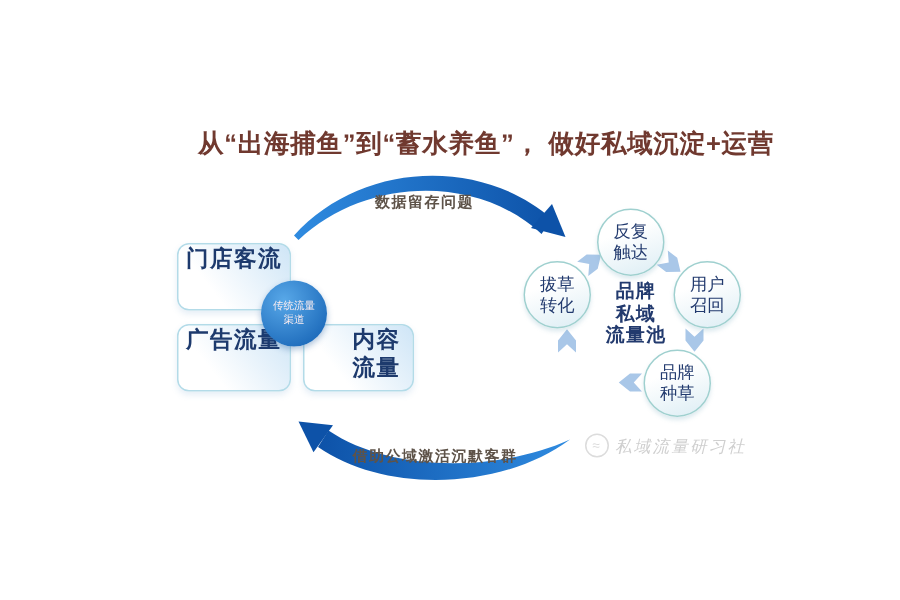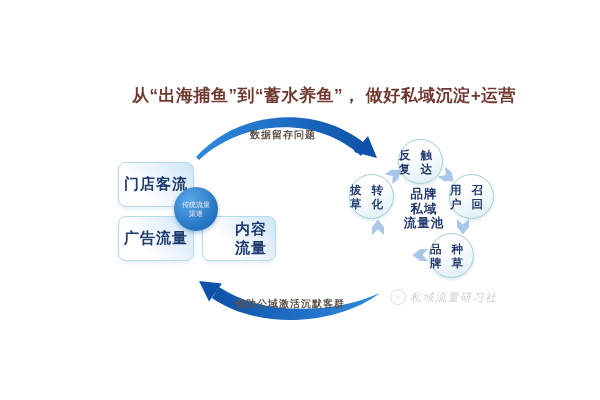--- a/index.html
+++ b/index.html
@@ -12,21 +12,21 @@
   .title {
     position: absolute; top: 84px; left: 0; width: 600px;
     text-align: center; font-size: 17px; font-weight: bold;
     color: #70392f; letter-spacing: 0.5px; padding-left: 48px;
   }
   .svg-layer { position: absolute; left: 0; top: 0; z-index: 1; }
 
   
   .src-box {
     position: absolute; z-index: 2;
-    display: flex; align-items: center; justify-content: center;
+    display: flex; align-items: flex-start; justify-content: center;
     font-size: 15px; font-weight: bold; color: #1d3a6d; letter-spacing: 1px;
     background: linear-gradient(52deg, #ffffff 30%, #d2e7f7 95%);
     border: 1px solid #b3dbe8; border-radius: 8px;
     box-shadow: 0 2px 4px rgba(110,160,205,0.18);
   }
   .box-0 { left: 118px; top: 162px; width: 76px; height: 45px; }
   .box-1 { left: 202px; top: 162px; width: 74px; height: 45px; }
   .box-2 { left: 118px; top: 216px; width: 76px; height: 45px; }
   .box-3 { left: 202px; top: 216px; width: 74px; height: 45px; padding-left: 32px; }
 
@@ -36,22 +36,22 @@
     z-index: 3; border-radius: 50%;
     background: radial-gradient(circle at 35% 30%, #58a8e8, #0f5cb0);
     display: flex; flex-direction: column; align-items: center; justify-content: center;
     color: #fdeef0; font-size: 7px; line-height: 9px; text-align: center;
     box-shadow: 0 2px 4px rgba(20,80,150,0.35);
   }
 
   
   .stage {
     position: absolute; z-index: 2; width: 45px; height: 45px; border-radius: 50%;
-    display: flex; flex-direction: row; align-items: center; justify-content: center;
-    font-size: 11.5px; line-height: 14px; font-weight: bold; color: #223a6e;
+    display: flex; flex-direction: column; align-items: center; justify-content: center;
+    font-size: 11.5px; line-height: 14px; font-weight: normal; color: #223a6e;
     background: linear-gradient(160deg, #ffffff 35%, #dcedf4 100%);
     border: 1px solid #9fd0cf;
     box-shadow: 0 2px 3px rgba(120,170,190,0.25);
   }
   .st-0 { left: 398px; top: 139px; }
   .st-1 { left: 449px; top: 174px; }
   .st-2 { left: 429px; top: 233px; }
   .st-3 { left: 368px; top: 233px; }
   .st-4 { left: 349px; top: 174px; }
 

